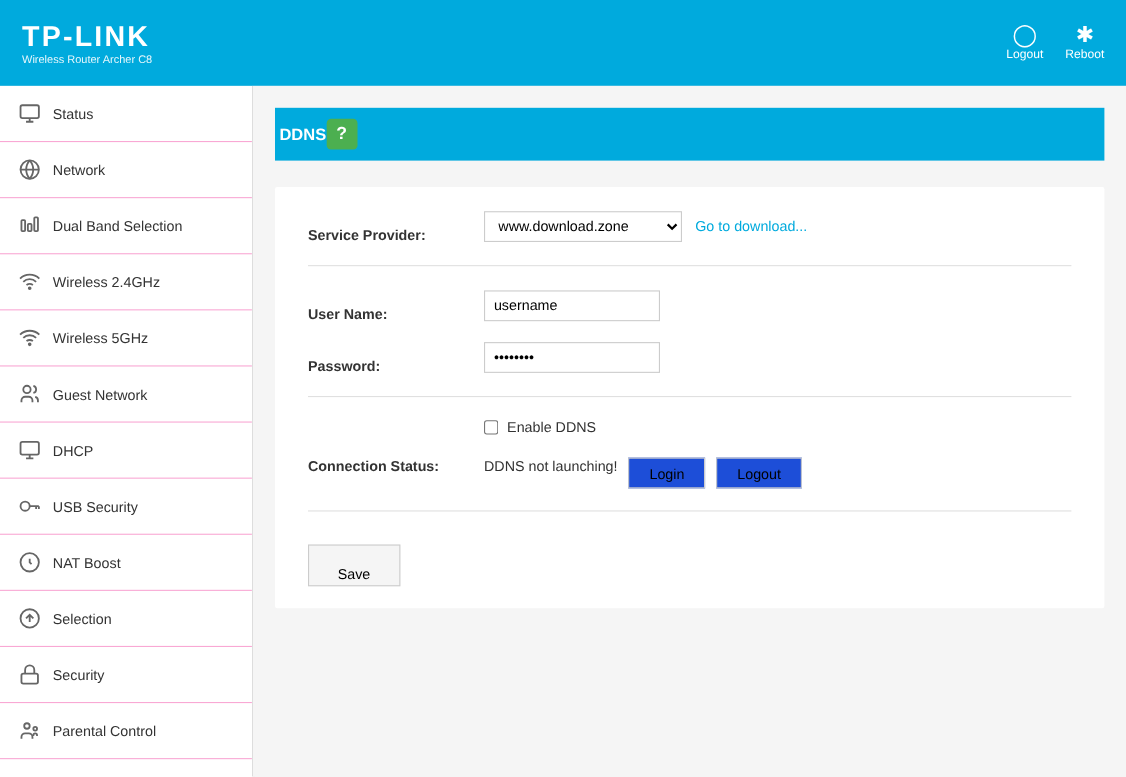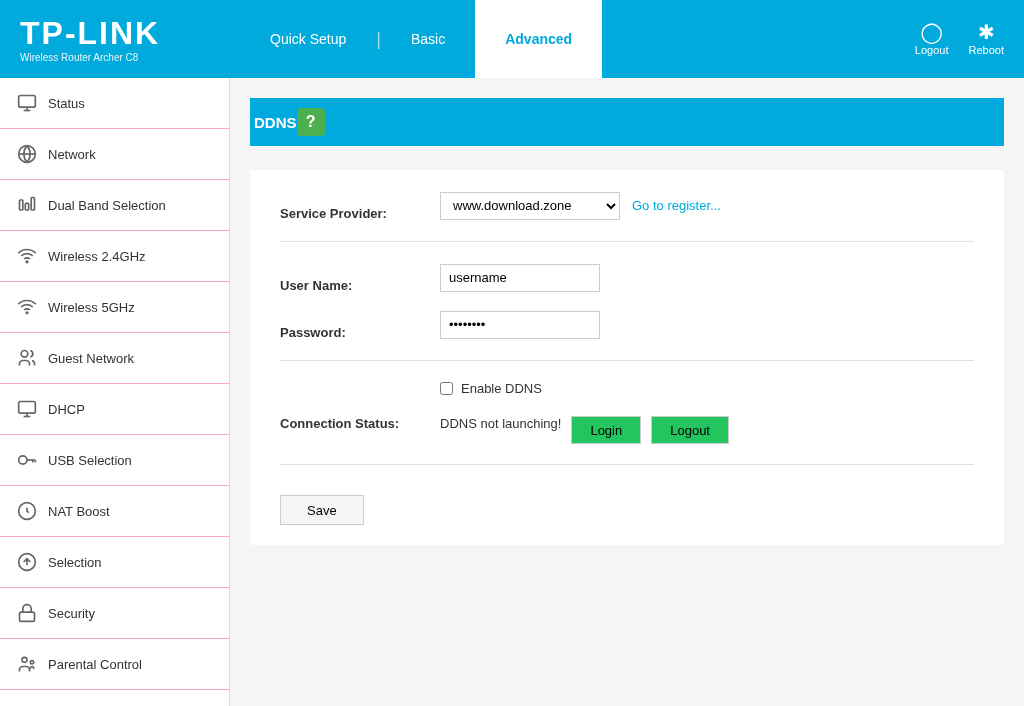--- a/index.html
+++ b/index.html
@@ -14,21 +14,21 @@
       padding: 0 20px;
     }
     #logo-area {
       display: flex;
       flex-direction: column;
       color: white;
       margin-right: 40px;
       min-width: 180px;
     }
     #logo-text {
-      font-size: 32px;
+      font-size: 26px;
       font-weight: bold;
       letter-spacing: 2px;
       color: white;
     }
     #logo-sub {
       font-size: 10px;
       color: white;
       opacity: 0.9;
     }
     #nav {
@@ -232,52 +232,46 @@
     .conn-status-text {
       color: #333;
       font-size: 13px;
     }
     .btn-row {
       display: flex;
       gap: 10px;
     }
     .btn {
       border: 1px solid #ccc;
-      background: #22c55e;
+      background: #1d4ed8;
       padding: 5px 18px;
       font-size: 13px;
       cursor: pointer;
       height: 28px;
       display: flex;
       align-items: center;
     }
     .save-btn {
       margin-top: 10px;
       border: 1px solid #ccc;
       background: #f5f5f5;
-      padding: 6px 26px;
+      padding: 18px 26px;
       font-size: 13px;
       cursor: pointer;
       height: 30px;
     }
   </style>
 </head>
 <body>
 
 <div id="header">
   <div id="logo-area">
     <span id="logo-text">TP-LINK</span>
     <span id="logo-sub">Wireless Router Archer C8</span>
   </div>
-  <nav id="nav">
-    <span class="nav-item">Quick Setup</span>
-    <span class="nav-separator">|</span>
-    <span class="nav-item">Basic</span>
-    <span class="nav-item active">Advanced</span>
-  </nav>
   <div id="header-right">
     <div class="header-btn">
       <span class="header-btn-icon">◯</span>
       <span>Logout</span>
     </div>
     <div class="header-btn">
       <span class="header-btn-icon">✱</span>
       <span>Reboot</span>
     </div>
   </div>
@@ -369,21 +363,21 @@
 
     <div class="sidebar-item">
       <div class="sidebar-icon">
         <svg viewBox="0 0 24 24" fill="none" stroke="#666" stroke-width="2">
             <circle cx="7" cy="12" r="5"></circle>
             <line x1="12" y1="12" x2="22" y2="12"></line>
             <line x1="19" y1="12" x2="19" y2="15"></line>
             <line x1="22" y1="12" x2="22" y2="15"></line>
           </svg>
       </div>
-      <span>USB Selection</span>
+      <span>USB Security</span>
     </div>
 
     <div class="sidebar-item">
       <div class="sidebar-icon">
         <svg viewBox="0 0 24 24" fill="none" stroke="#666" stroke-width="2">
             <circle cx="12" cy="12" r="10"></circle>
             <polyline points="12 8 12 12 14 14"></polyline>
           </svg>
       </div>
       <span>NAT Boost</span>
@@ -445,21 +439,21 @@
 
       
       <div class="form-row">
         <div class="form-label">Service Provider:</div>
         <div class="form-control-area">
           <select class="form-select">
             <option>www.download.zone</option>
             <option>No-IP</option>
             <option>DynDNS</option>
           </select>
-          <a class="register-link" href="#">Go to register...</a>
+          <a class="register-link" href="#">Go to download...</a>
         </div>
       </div>
 
       <hr class="divider">
 
       
       <div class="form-row">
         <div class="form-label">User Name:</div>
         <div class="form-control-area">
           <input class="form-input" type="text" style="width: 160px;" value="username">

